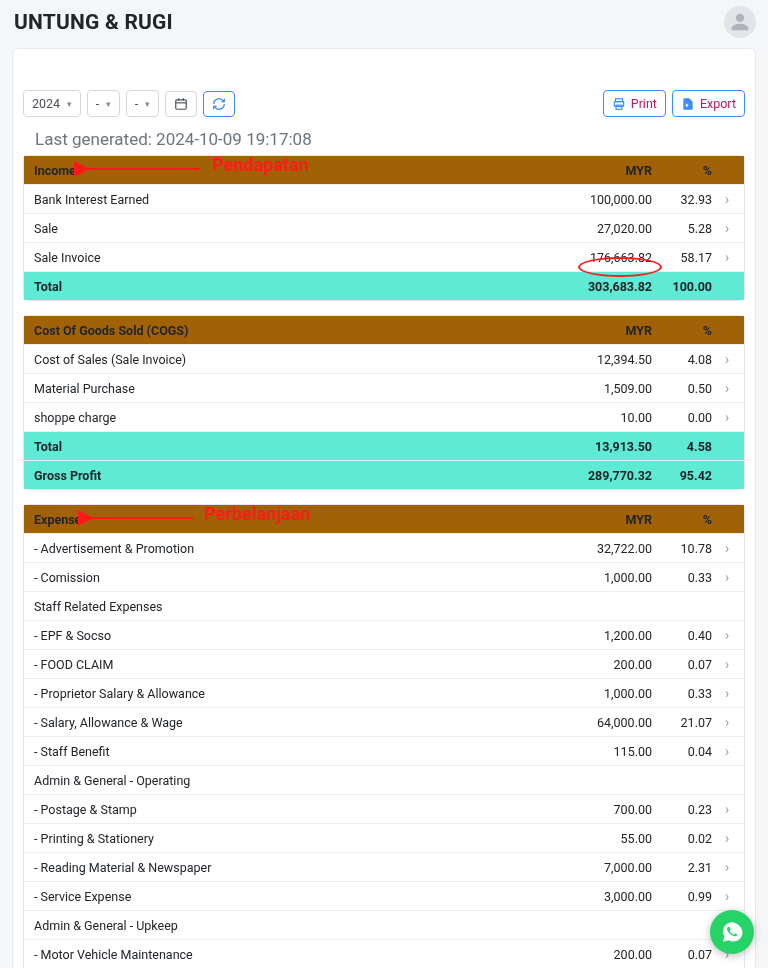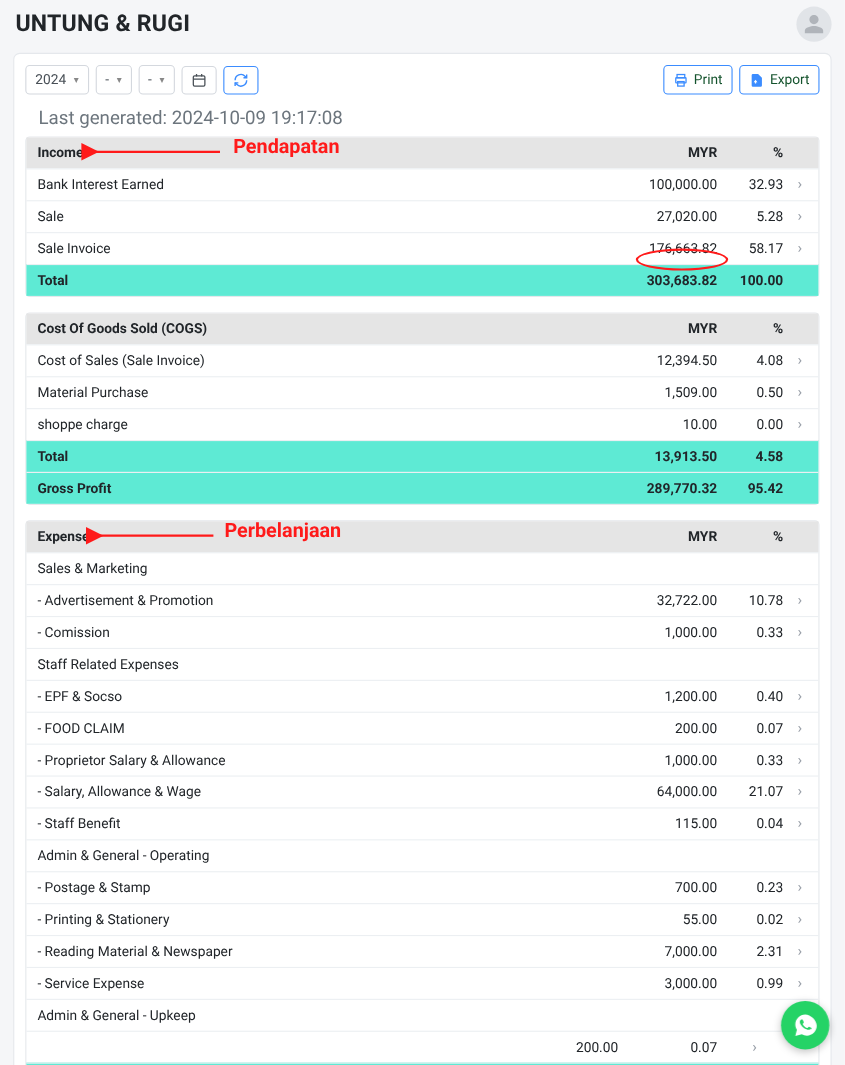--- a/index.html
+++ b/index.html
@@ -47,25 +47,26 @@
     border: 1px solid #d4d8de;
     background: #fff;
     border-radius: 4px;
     padding: 5px 8px;
     font-size: 12.5px;
     color: #495057;
     display: inline-flex;
     align-items: center;
     gap: 5px;
     cursor: pointer;
+    margin-top: 31px;
   }
   .sel .caret, .btn .caret { font-size: 9px; color: #888; margin-left: 2px; }
   .iconbtn { padding: 5px 8px; }
   .iconbtn.primary-outline { border-color: #3b8cff; color: #3b8cff; background: #fff; }
-  .btn.outline { border-color: #3b8cff; color: #14532d; }
+  .btn.outline { border-color: #3b8cff; color: #be185d; }
   .btn .bicon { display:inline-flex; }
 
   .lastgen {
     font-size: 17px;
     color: #6c757d;
     padding: 2px 14px 6px 22px;
   }
 
   .section {
     margin: 0 10px 14px 10px;
@@ -77,21 +78,21 @@
   .row {
     display: grid;
     grid-template-columns: 1fr 90px 60px 22px;
     align-items: center;
     padding: 6px 6px 6px 10px;
     border-top: 1px solid #eceff2;
     font-size: 12.5px;
     min-height: 26px;
   }
   .row.first { border-top: none; }
-  .row.header { background: #e5e5e5; font-weight: 700; }
+  .row.header { background: #a16207; font-weight: 700; }
   .row.totalrow { background: #5eead4; font-weight: 700; }
   .row .c-label {}
   .row .c-myr { text-align: right; padding-right: 4px; }
   .row .c-pct { text-align: right; padding-right: 4px; }
   .row .c-chev { text-align: center; color: #9aa0a9; font-size: 14px; }
   .row.noarrow .c-chev { visibility: hidden; }
   .row.cat .c-label { font-weight: 400; }
 
   
   .anno {
@@ -279,26 +280,20 @@
   </div>
 
   <div class="section" style="position:relative;">
     <div class="row header first noarrow">
       <div class="c-label">Expense</div>
       <div class="c-myr">MYR</div>
       <div class="c-pct">%</div>
       <div class="c-chev">›</div>
     </div>
 
-    <div class="row cat noarrow">
-      <div class="c-label">Sales &amp; Marketing</div>
-        <div class="c-myr"></div>
-        <div class="c-pct"></div>
-        <div class="c-chev">›</div>
-    </div>
     <div class="row">
       <div class="c-label">- Advertisement &amp; Promotion</div>
       <div class="c-myr">32,722.00</div>
       <div class="c-pct">10.78</div>
       <div class="c-chev">›</div>
     </div>
     <div class="row">
       <div class="c-label">- Comission</div>
       <div class="c-myr">1,000.00</div>
       <div class="c-pct">0.33</div>
@@ -373,20 +368,21 @@
       <div class="c-chev">›</div>
     </div>
 
     <div class="row cat noarrow">
       <div class="c-label">Admin &amp; General - Upkeep</div>
         <div class="c-myr"></div>
         <div class="c-pct"></div>
         <div class="c-chev">›</div>
     </div>
     <div class="row">
+      <div class="c-label">- Motor Vehicle Maintenance</div>
       <div class="c-myr">200.00</div>
       <div class="c-pct">0.07</div>
       <div class="c-chev">›</div>
     </div>
 
     <div class="row totalrow noarrow">
       <div class="c-label">Total</div>
       <div class="c-myr">111,192.00</div>
       <div class="c-pct">36.61</div>
       <div class="c-chev">›</div>

